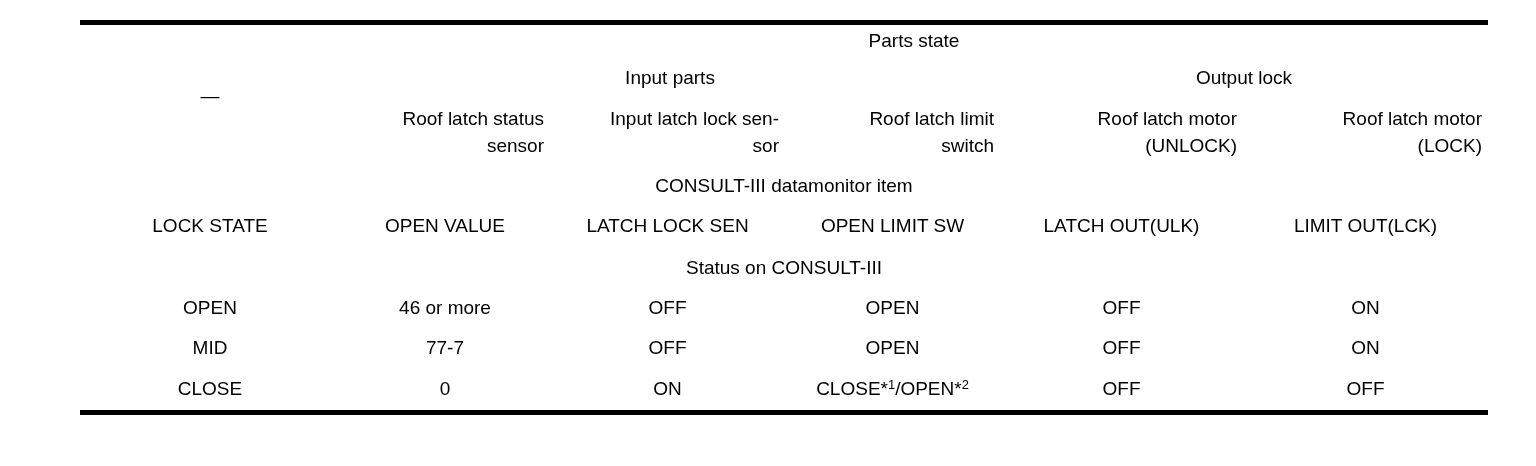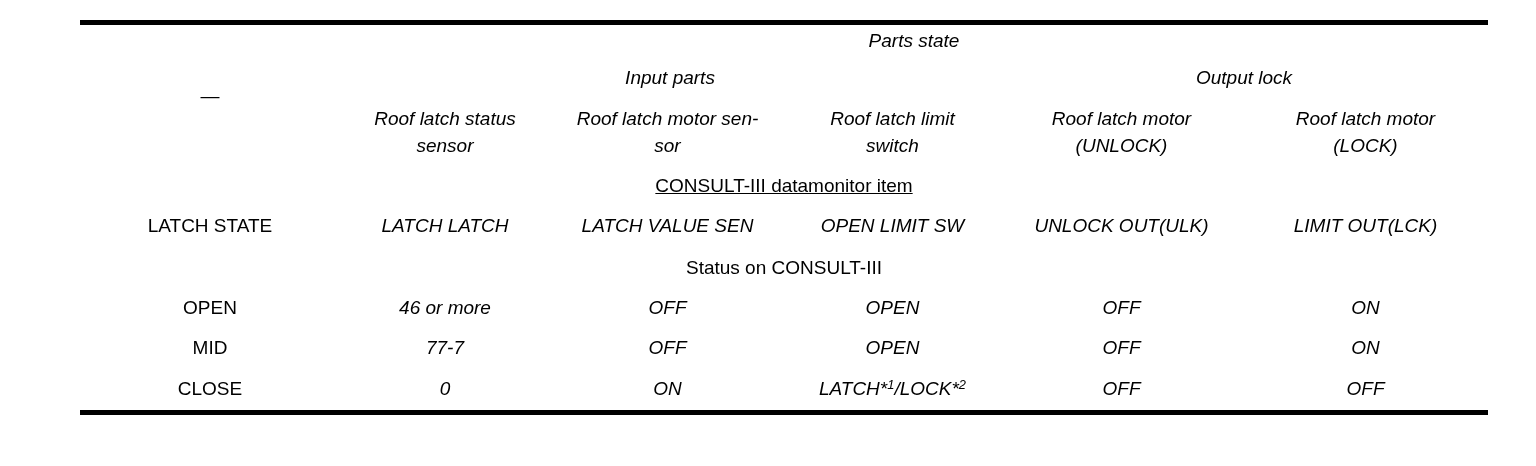--- a/index.html
+++ b/index.html
@@ -27,36 +27,36 @@
     font-size: 19px;
     color: #000;
     text-align: center;
   }
   table.spec-table td {
     padding: 0 6px;
     vertical-align: middle;
     border: 0 solid #000;
   }
   
-  .bl  { border-left: 2px solid #000; font-style: italic; }
+  .bl  { border-left: 2px solid #000; }
   
   .bb2 { border-bottom: 2px solid #000; }
   .bb3 { border-bottom: 3px solid #000; }
   .bb4 { border-bottom: 4px solid #000; }
   
-  .pre { white-space: pre-line; line-height: 1.38; }
+  .pre { white-space: pre-line; line-height: 1.38; text-align: right; }
   .sup {
     font-size: 0.68em;
     position: relative;
     top: -0.45em;
   }
   tr.row-a { height: 35px; }
   tr.row-b { height: 41px; }
   tr.row-c { height: 68px; }
-  tr.row-d { height: 39px; text-decoration: underline; }
+  tr.row-d { height: 39px; }
   tr.row-e { height: 41px; }
   tr.row-f { height: 42px; }
   tr.row-g { height: 39px; }
   tr.row-h { height: 40px; }
   tr.row-i { height: 45px; }
 </style>
 </head>
 <body>
 
 <div class="page">
@@ -74,38 +74,38 @@
         <td rowspan="3" class="bb4">—</td>
         <td colspan="5" class="bl bb2">Parts state</td>
       </tr>
       <tr class="row-b">
         <td colspan="3" class="bl bb2">Input parts</td>
         <td colspan="2" class="bl bb2">Output lock</td>
       </tr>
       <tr class="row-c">
         <td class="bl bb4 pre">Roof latch status
 sensor</td>
-        <td class="bl bb4 pre">Roof latch motor sen-
+        <td class="bl bb4 pre">Input latch lock sen-
 sor</td>
         <td class="bl bb4 pre">Roof latch limit
 switch</td>
         <td class="bl bb4 pre">Roof latch motor
 (UNLOCK)</td>
         <td class="bl bb4 pre">Roof latch motor
 (LOCK)</td>
       </tr>
       <tr class="row-d">
         <td colspan="6" class="bb2">CONSULT-III datamonitor item</td>
       </tr>
       <tr class="row-e">
-        <td class="bb3">LATCH STATE</td>
-        <td class="bl bb3">LATCH LATCH</td>
-        <td class="bl bb3">LATCH VALUE SEN</td>
+        <td class="bb3">LOCK STATE</td>
+        <td class="bl bb3">OPEN VALUE</td>
+        <td class="bl bb3">LATCH LOCK SEN</td>
         <td class="bl bb3">OPEN LIMIT SW</td>
-        <td class="bl bb3">UNLOCK OUT(ULK)</td>
+        <td class="bl bb3">LATCH OUT(ULK)</td>
         <td class="bl bb3">LIMIT OUT(LCK)</td>
       </tr>
       <tr class="row-f">
         <td colspan="6" class="bb2">Status on CONSULT-III</td>
       </tr>
       <tr class="row-g">
         <td class="bb3">OPEN</td>
         <td class="bl bb3">46 or more</td>
         <td class="bl bb3">OFF</td>
         <td class="bl bb3">OPEN</td>
@@ -117,19 +117,19 @@
         <td class="bl bb2">77-7</td>
         <td class="bl bb2">OFF</td>
         <td class="bl bb2">OPEN</td>
         <td class="bl bb2">OFF</td>
         <td class="bl bb2">ON</td>
       </tr>
       <tr class="row-i">
         <td>CLOSE</td>
         <td class="bl">0</td>
         <td class="bl">ON</td>
-        <td class="bl"><span>LATCH*</span><span class="sup">1</span><span>/LOCK*</span><span class="sup">2</span></td>
+        <td class="bl"><span>CLOSE*</span><span class="sup">1</span><span>/OPEN*</span><span class="sup">2</span></td>
         <td class="bl">OFF</td>
         <td class="bl">OFF</td>
       </tr>
     </tbody>
   </table>
 </div>
 
 </body></html>

